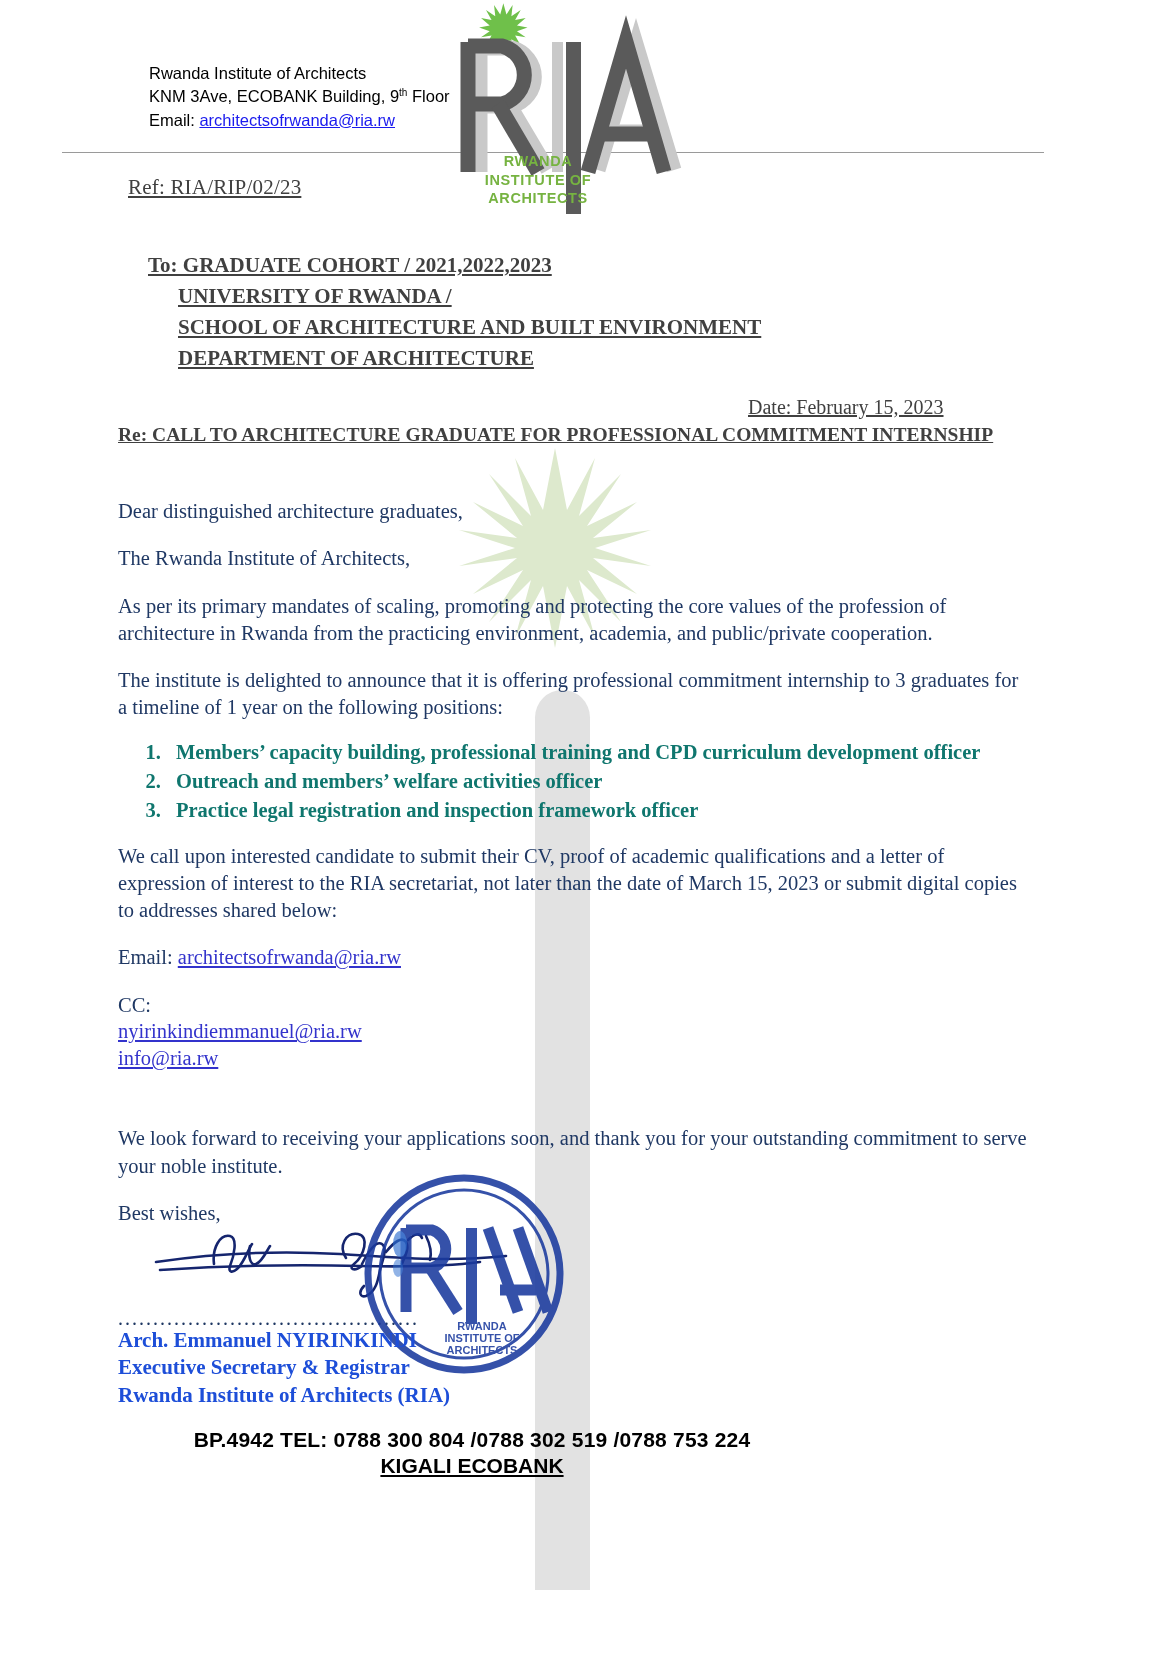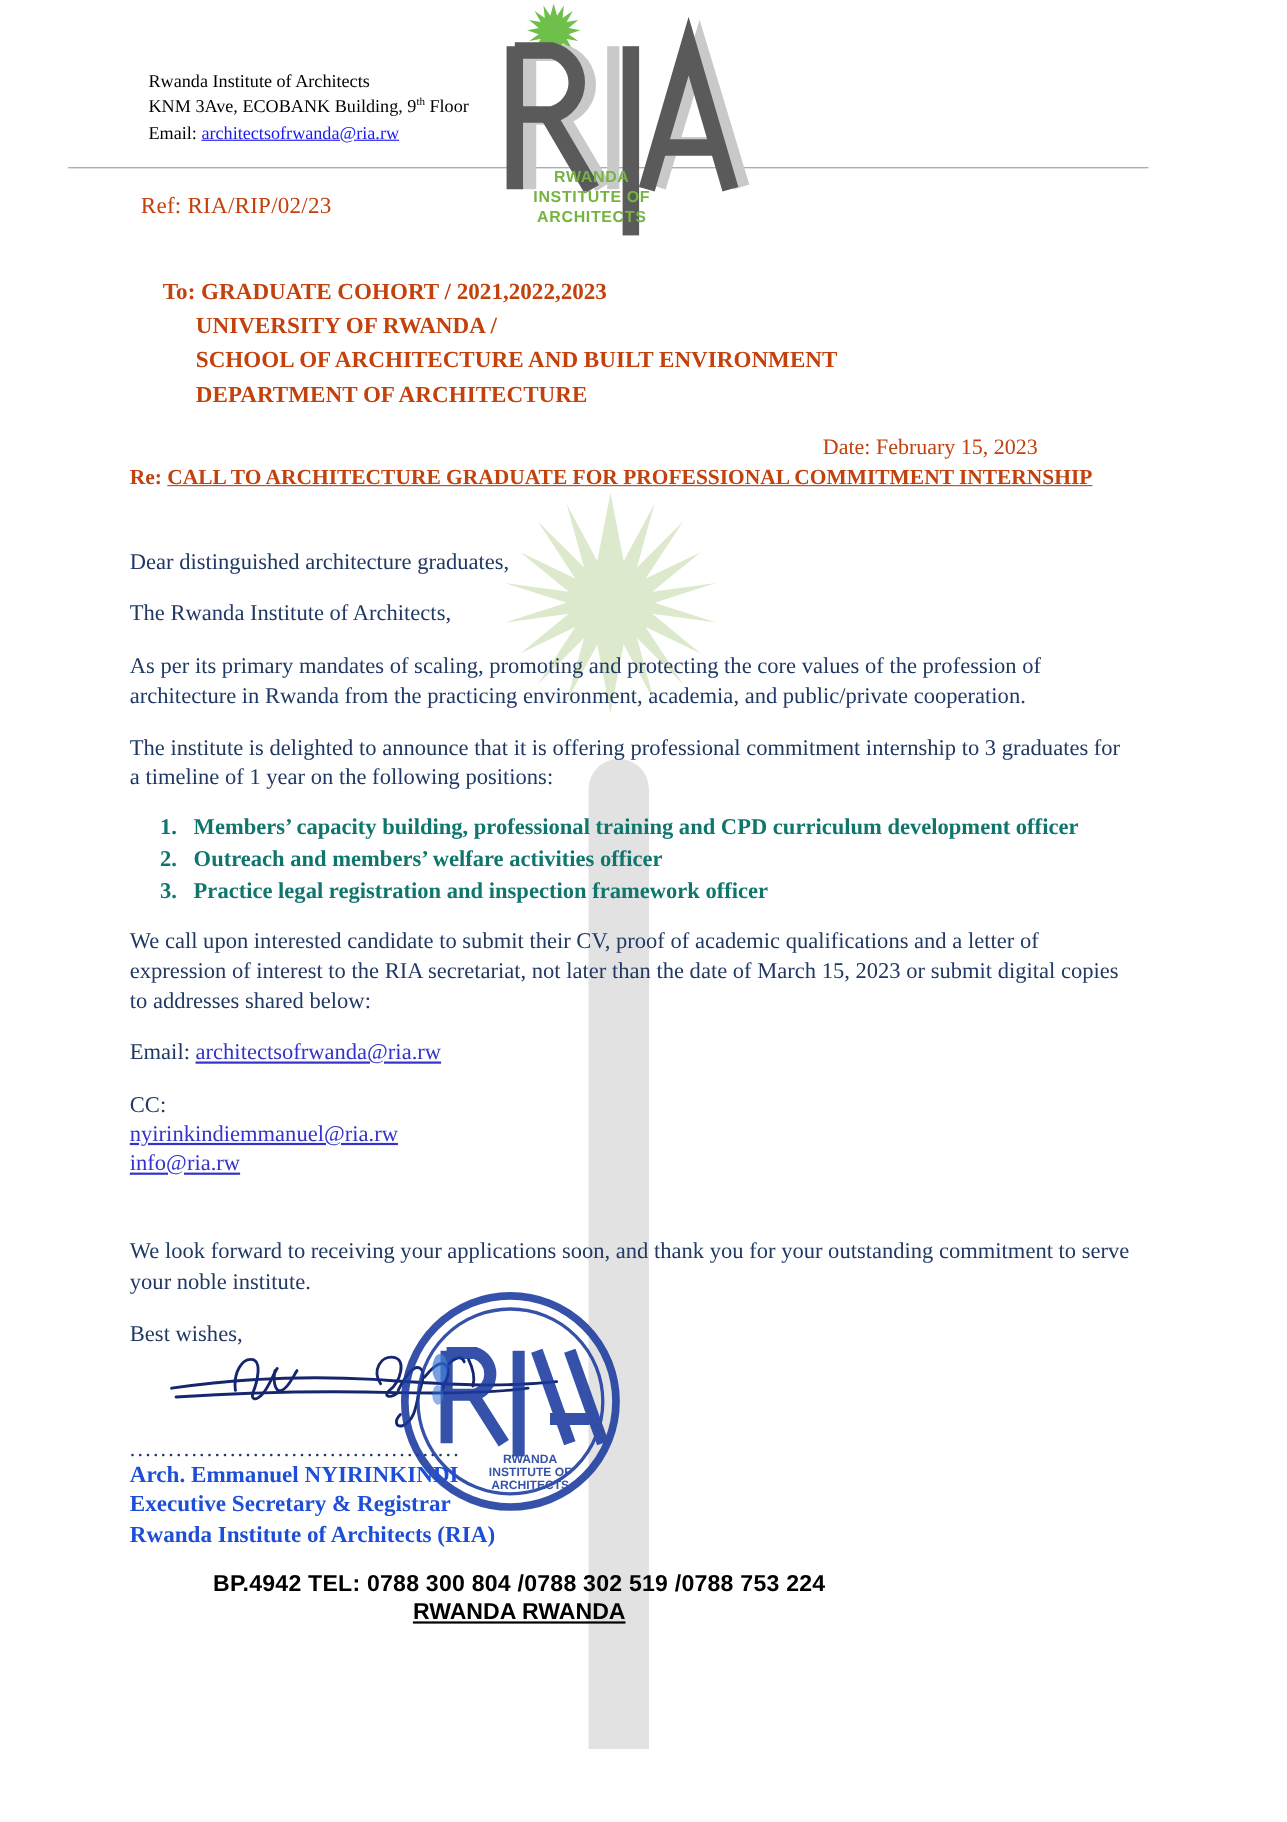--- a/index.html
+++ b/index.html
@@ -38,24 +38,24 @@
     position: absolute;
     left: 455px;
     top: 448px;
     width: 200px;
     height: 200px;
   }
 
   
   .letterhead {
     position: absolute;
-    left: 135px;
+    left: 149px;
     top: 62px;
     z-index: 3;
-    font-family: Liberation Serif, serif;
+    font-family: Liberation Sans, sans-serif;
     font-size: 16.5px;
     line-height: 1.42;
     color: #000000;
     white-space: nowrap;
   }
   .letterhead sup { font-size: 10px; vertical-align: super; }
   .lh-link {
     color: #1a1aee;
     text-decoration: underline;
   }
@@ -91,21 +91,22 @@
     letter-spacing: 0.6px;
     line-height: 1.28;
     color: #76b341;
     text-align: center;
   }
 
   
   .doc {
     position: absolute;
     z-index: 3;
-    color: #c2410c;
+    color: #404040;
+    text-decoration: underline;
   }
   .ref {
     left: 128px;
     top: 175px;
     font-size: 21px;
     letter-spacing: 0.2px;
   }
   .to-block {
     left: 148px;
     top: 250px;
@@ -362,16 +363,16 @@
 
   <div class="dots">...........................................</div>
   <div class="sign-block">
     <div>Arch. Emmanuel NYIRINKINDI</div>
     <div>Executive Secretary &amp; Registrar</div>
     <div>Rwanda Institute of Architects (RIA)</div>
   </div>
 
   <div class="footer">
     <div class="f1">BP.4942 TEL: 0788 300 804 /0788 302 519 /0788 753 224</div>
-    <div class="f2">RWANDA RWANDA</div>
+    <div class="f2">KIGALI ECOBANK</div>
   </div>
 
 </div>
 
 </body></html>

